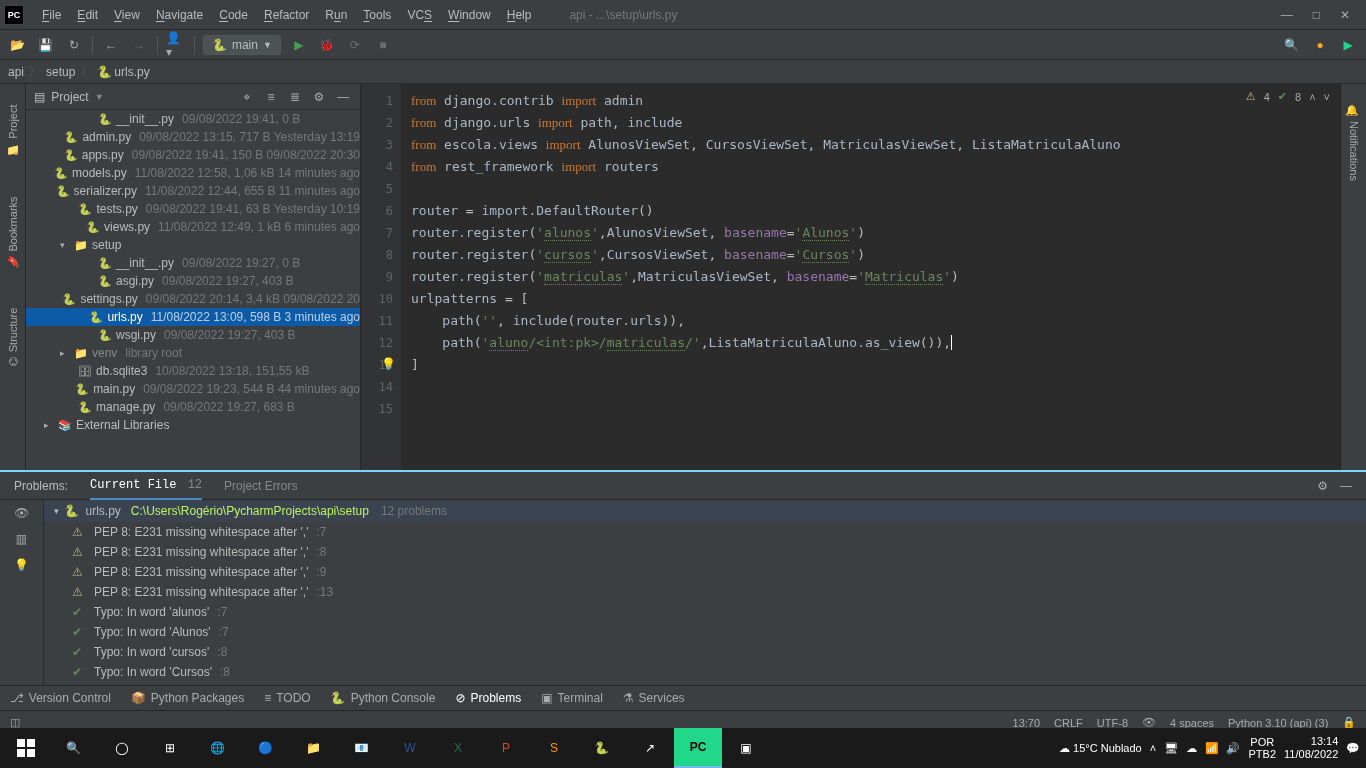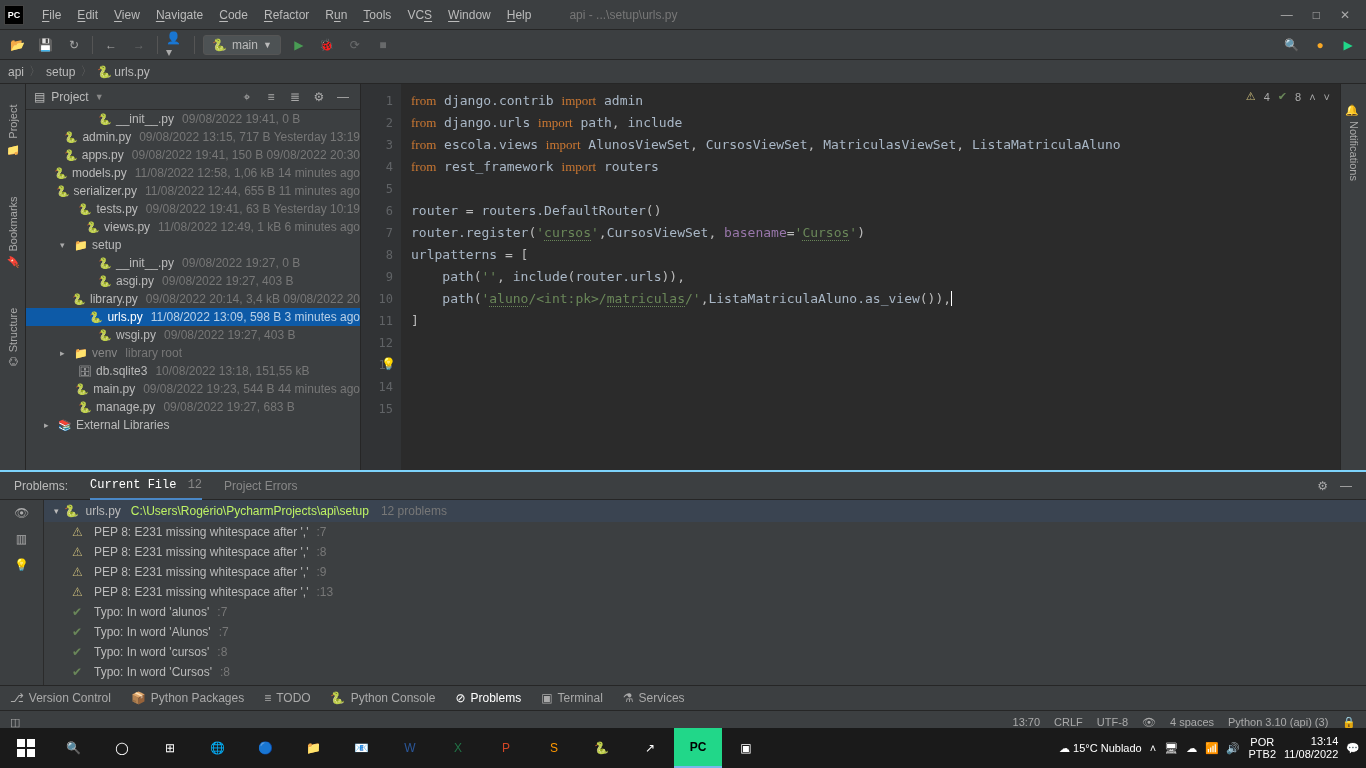--- a/index.html
+++ b/index.html
@@ -73,21 +73,21 @@
 .problem-item .picon { width: 14px; }
 .problem-item .warn { color: #c9ba7a; }
 .problem-item .typo { color: #6a8759; }
 .problem-item .loc { color: #777; }
 
 .bottom-toolbar { height: 25px; background: #3c3f41; border-top: 1px solid #262626; display: flex; align-items: center; padding: 0 10px; gap: 20px; color: #bbb; }
 .bottom-toolbar .bt-item { display: flex; align-items: center; gap: 5px; cursor: pointer; font-size: 12px; color: #aaa; }
 .bottom-toolbar .bt-item.active { color: #fff; }
 
 .status-bar { height: 24px; background: #3c3f41; border-top: 1px solid #262626; display: flex; align-items: center; padding: 0 10px; gap: 14px; color: #aaa; font-size: 11px; }
-.status-bar .right { margin-left: auto; display: flex; gap: 14px; }
+.status-bar .right { margin-left: auto; display: flex; gap: 14px; align-items: center; }
 
 .taskbar { height: 40px; background: #1a1a1a; display: flex; align-items: center; padding: 0 2px; gap: 0; position: absolute; bottom: 0; left: 0; right: 0; }
 .taskbar .task-icon { width: 48px; height: 40px; display: flex; align-items: center; justify-content: center; color: #fff; cursor: pointer; }
 .taskbar .task-icon.active { border-bottom: 2px solid #76b9ed; background: #333; }
 .taskbar .sys-tray { margin-left: auto; display: flex; align-items: center; gap: 8px; color: #fff; font-size: 11px; padding-right: 4px; }
 .taskbar .clock { display: flex; flex-direction: column; align-items: flex-end; line-height: 1.2; }
 
 .bulb { position: absolute; left: -20px; top: 269px; color: #f0c674; font-size: 12px; }
 svg { display: block; }
 </style>
@@ -235,21 +235,21 @@
         </div>
         <div class="tree-item">
           <span class="indent" style="width: 60px;"></span>
           <span class="tree-icon">🐍</span>
           <span>asgi.py</span>
           <span class="file-meta">09/08/2022 19:27, 403 B</span>
         </div>
         <div class="tree-item">
           <span class="indent" style="width: 60px;"></span>
           <span class="tree-icon">🐍</span>
-          <span>library.py</span>
+          <span>settings.py</span>
           <span class="file-meta">09/08/2022 20:14, 3,4 kB 09/08/2022 20</span>
         </div>
         <div class="tree-item selected">
           <span class="indent" style="width: 60px;"></span>
           <span class="tree-icon">🐍</span>
           <span>urls.py</span>
           <span class="file-meta">11/08/2022 13:09, 598 B 3 minutes ago</span>
         </div>
         <div class="tree-item">
           <span class="indent" style="width: 60px;"></span>
@@ -309,22 +309,24 @@
         <div>14</div>
         <div>15</div>
       </div>
     <div class="code" style="position:relative">
       <span class="bulb">💡</span>
 <div><span class="kw">from</span> <span class="ident">django.contrib</span> <span class="kw">import</span> <span class="ident">admin</span></div>
 <div><span class="kw">from</span> <span class="ident">django.urls</span> <span class="kw">import</span> <span class="ident">path</span>, <span class="ident">include</span></div>
 <div><span class="kw">from</span> <span class="ident">escola.views</span> <span class="kw">import</span> <span class="ident">AlunosViewSet</span>, <span class="ident">CursosViewSet</span>, <span class="ident">MatriculasViewSet</span>, <span class="ident">ListaMatriculaAluno</span></div>
 <div><span class="kw">from</span> <span class="ident">rest_framework</span> <span class="kw">import</span> <span class="ident">routers</span></div>
 <div>&nbsp;</div>
-<div><span class="ident">router</span> = <span class="ident">routers.DefaultRouter</span>()</div>
+<div><span class="ident">router</span> = <span class="ident">import.DefaultRouter</span>()</div>
+<div><span class="ident">router.register</span>(<span class="str">'<span class="spell">alunos</span>'</span>,<span class="ident">AlunosViewSet</span>, <span class="name-param">basename</span>=<span class="str">'<span class="spell">Alunos</span>'</span>)</div>
 <div><span class="ident">router.register</span>(<span class="str">'<span class="spell">cursos</span>'</span>,<span class="ident">CursosViewSet</span>, <span class="name-param">basename</span>=<span class="str">'<span class="spell">Cursos</span>'</span>)</div>
+<div><span class="ident">router.register</span>(<span class="str">'<span class="spell">matriculas</span>'</span>,<span class="ident">MatriculasViewSet</span>, <span class="name-param">basename</span>=<span class="str">'<span class="spell">Matriculas</span>'</span>)</div>
 <div><span class="ident">urlpatterns</span> = [</div>
 <div>&nbsp;&nbsp;&nbsp;&nbsp;<span class="ident">path</span>(<span class="str">''</span>, <span class="ident">include</span>(<span class="ident">router.urls</span>)),</div>
 <div>&nbsp;&nbsp;&nbsp;&nbsp;<span class="ident">path</span>(<span class="str">'<span class="spell">aluno</span>/&lt;int:pk&gt;/<span class="spell">matriculas</span>/'</span>,<span class="ident">ListaMatriculaAluno.as_view</span>()),<span class="cursor-caret"></span></div>
 <div>]</div>
 <div>&nbsp;</div>
     </div>
     <div class="inspect">
       <span class="warn-icon">⚠</span>
         <span>4</span>
       <span class="ok-icon">✔</span>

